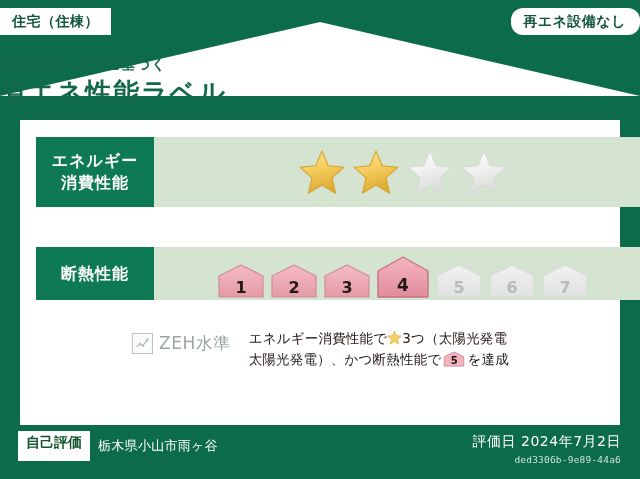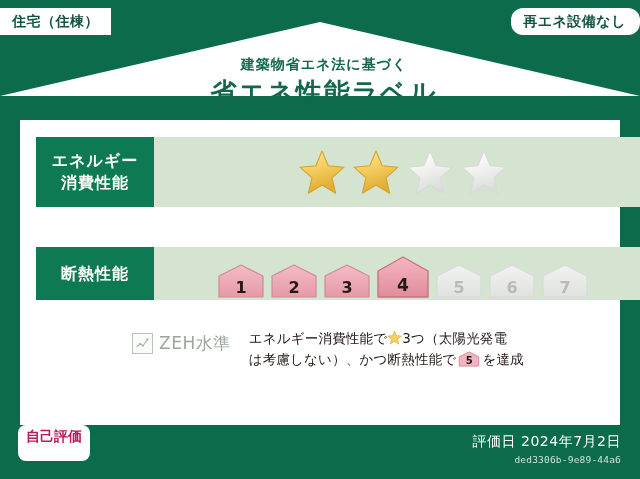--- a/index.html
+++ b/index.html
@@ -36,23 +36,21 @@
     line-height: 1;
     white-space: nowrap;
   }
   .tag-left  { left: 0;  top: 8px; }
   .tag-right { right: 0; top: 8px; padding-right: 14px; border-radius: 12px; }
 
   
   .title-block {
     position: absolute;
     left: 0; top: 56px; width: 640px;
-    text-align: center;
     color: #13684b;
-    padding-left: 8px;
   }
   .title-sub {
     font-size: 14px; font-weight: bold; letter-spacing: 1px;
     line-height: 1.2;
   }
   .title-main {
     font-size: 26px; font-weight: bold; letter-spacing: 2px;
     margin-top: 5px; line-height: 1.15;
   }
 
@@ -186,25 +184,24 @@
     text-align: center; font-size: 10px; font-weight: bold; color: #231815; line-height: 1;
   }
 
   
   .footer-left {
     position: absolute;
     left: 18px; bottom: 18px;
     display: flex; align-items: center; gap: 8px;
   }
   .self-eval {
-    background: #ffffff; color: #be185d;
+    background: #ffffff; color: #14532d;
     font-weight: bold; font-size: 14px;
-    padding: 4px 8px 18px 8px; line-height: 1;
+    padding: 4px 8px 12px 8px; line-height: 1;
     white-space: nowrap;
-    border-radius: 8px;
   }
   .location {
     color: #ffffff; font-size: 13px; letter-spacing: 0.3px; white-space: nowrap;
   }
   .footer-right {
     position: absolute;
     right: 19px; bottom: 14px;
     text-align: right;
     color: #ffffff;
   }
@@ -355,30 +352,31 @@
           <polyline points="4,14 8,11 11,13 16,6" fill="none" stroke="#aab5ac" stroke-width="1.3"></polyline>
           <circle cx="8" cy="11" r="1.2" fill="#aab5ac"></circle>
           <circle cx="11" cy="13" r="1.2" fill="#aab5ac"></circle>
           <circle cx="16" cy="6" r="1.2" fill="#aab5ac"></circle>
         </svg>
         <span class="zeh-text">ZEH水準</span>
       </div>
       <div class="zeh-desc">
         <span>エネルギー消費性能で</span><svg class="inline-star" viewBox="0 0 48 46">
             <polygon points="24,2 30.2,16.8 46,18.2 34,28.8 37.6,44.2 24,36 10.4,44.2 14,28.8 2,18.2 17.8,16.8" fill="#f6cf63" stroke="#d8a12c" stroke-width="1.6" stroke-linejoin="round"></polygon>
-          </svg><span>3つ（太陽光発電</span><br><span>は考慮しない）、かつ断熱性能で</span><span class="inline-badge"><svg viewBox="0 0 48 36">
+          </svg><span>3つ（太陽光発電</span><br><span>太陽光発電）、かつ断熱性能で</span><span class="inline-badge"><svg viewBox="0 0 48 36">
               <polygon points="2,13 24,2 46,13 46,34 2,34" fill="#f0b3bf" stroke="#cf8b98" stroke-width="2" stroke-linejoin="round"></polygon>
             </svg><span class="num">5</span></span><span>を達成</span>
       </div>
     </div>
 
   </div>
 
   <div class="footer-left">
     <div class="self-eval">自己評価</div>
+    <div class="location">栃木県小山市雨ヶ谷</div>
   </div>
 
   <div class="footer-right">
     <div class="eval-date">評価日 2024年7月2日</div>
     <div class="doc-id">ded3306b-9e89-44a6</div>
   </div>
 
 </div>
 
 </body></html>

